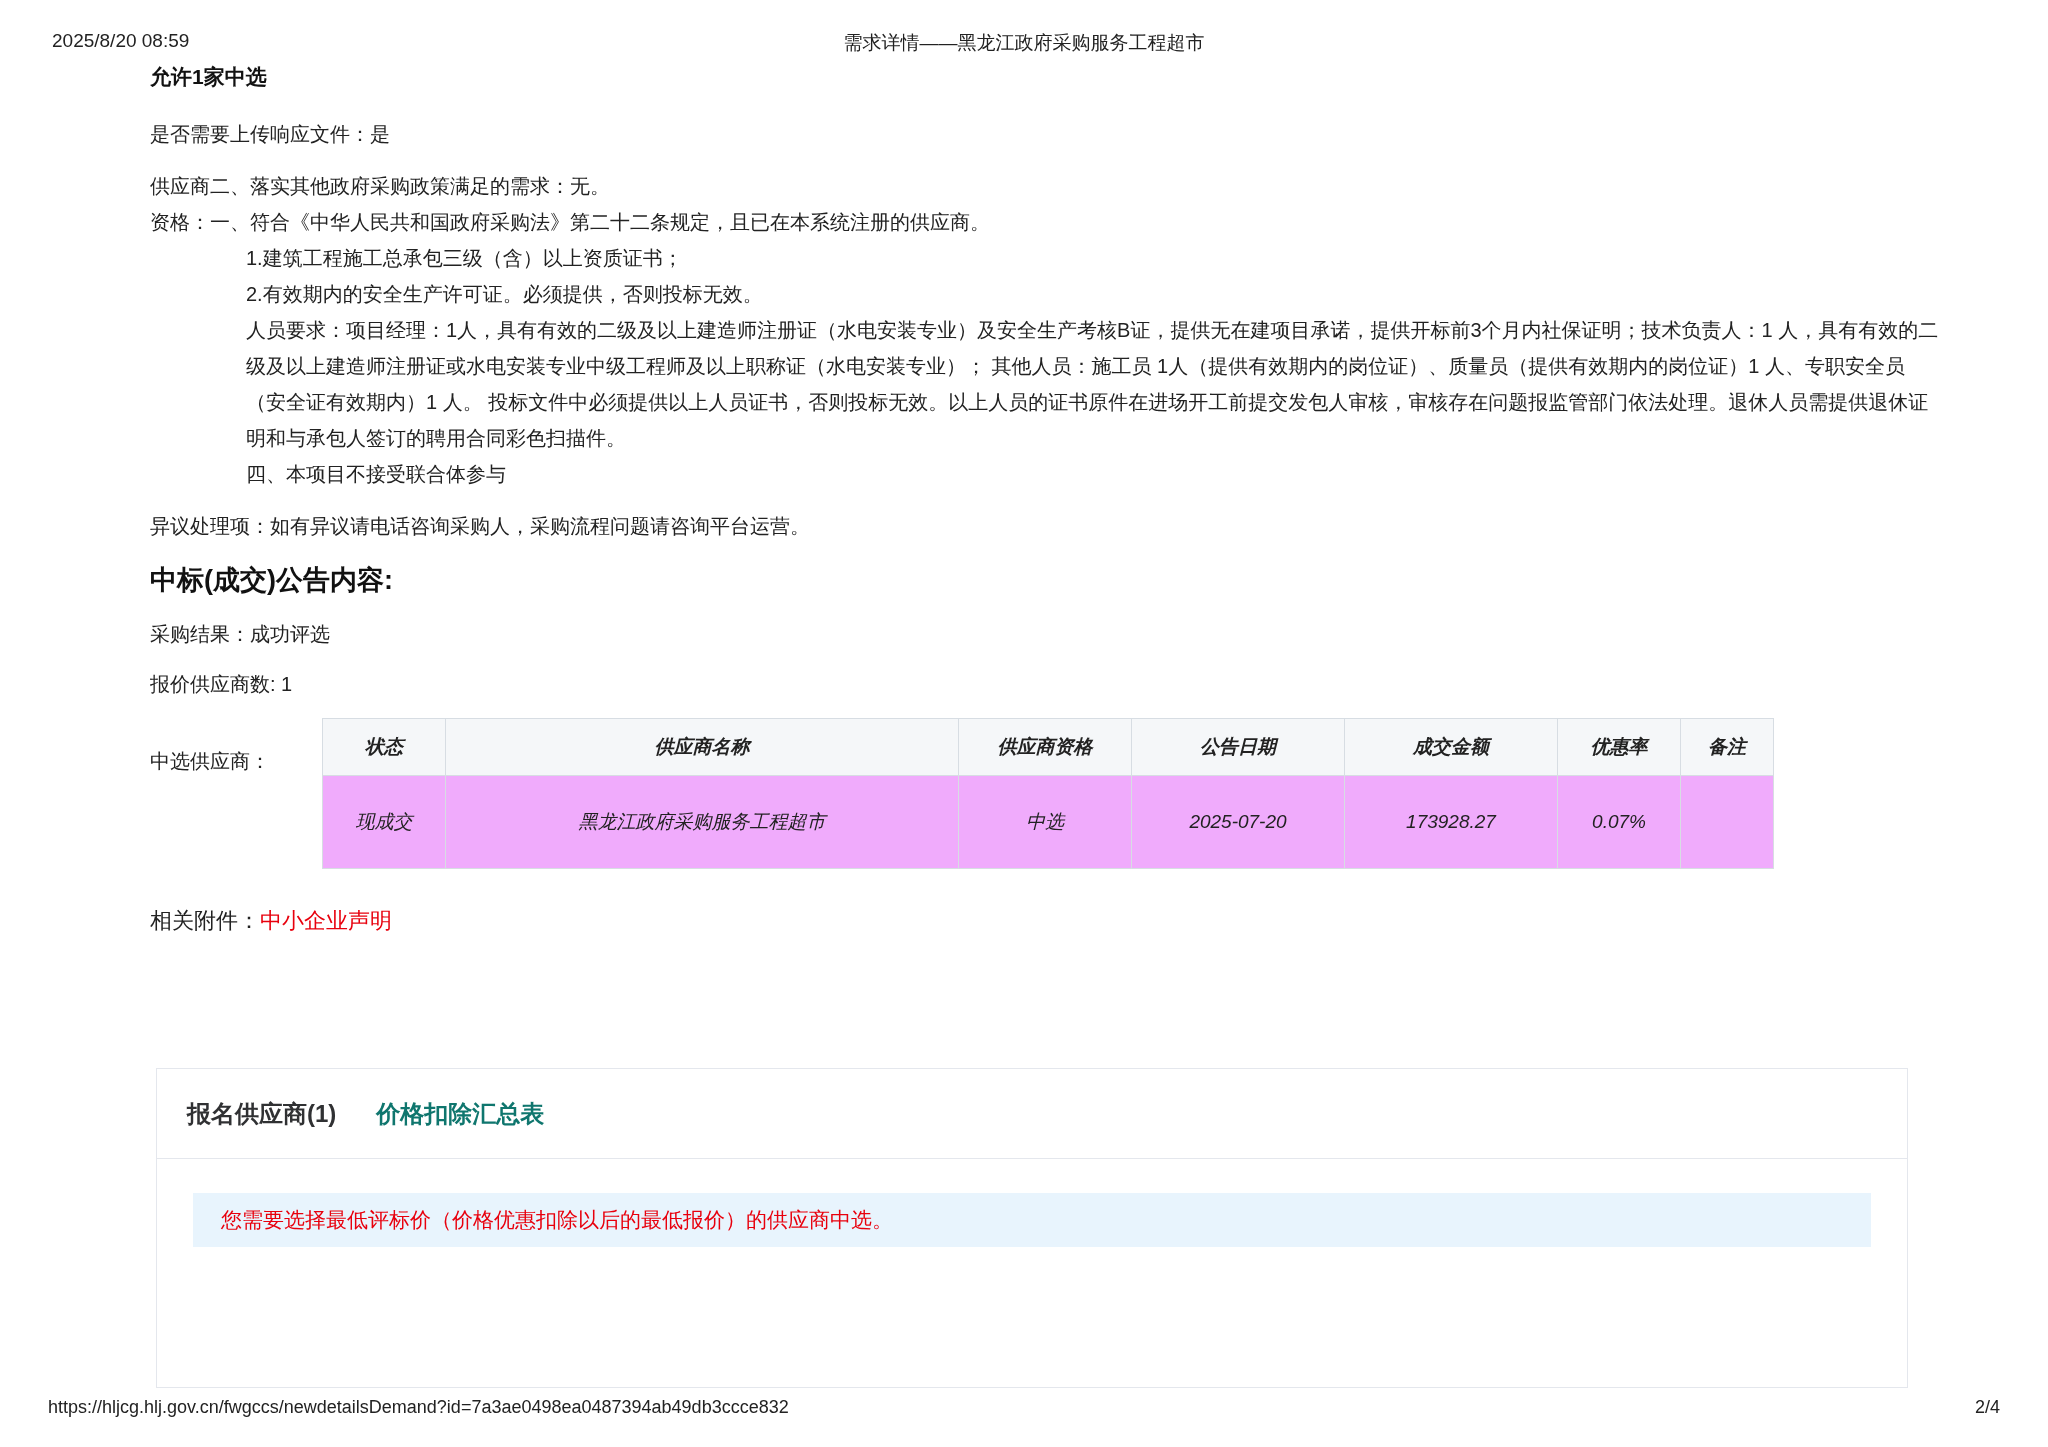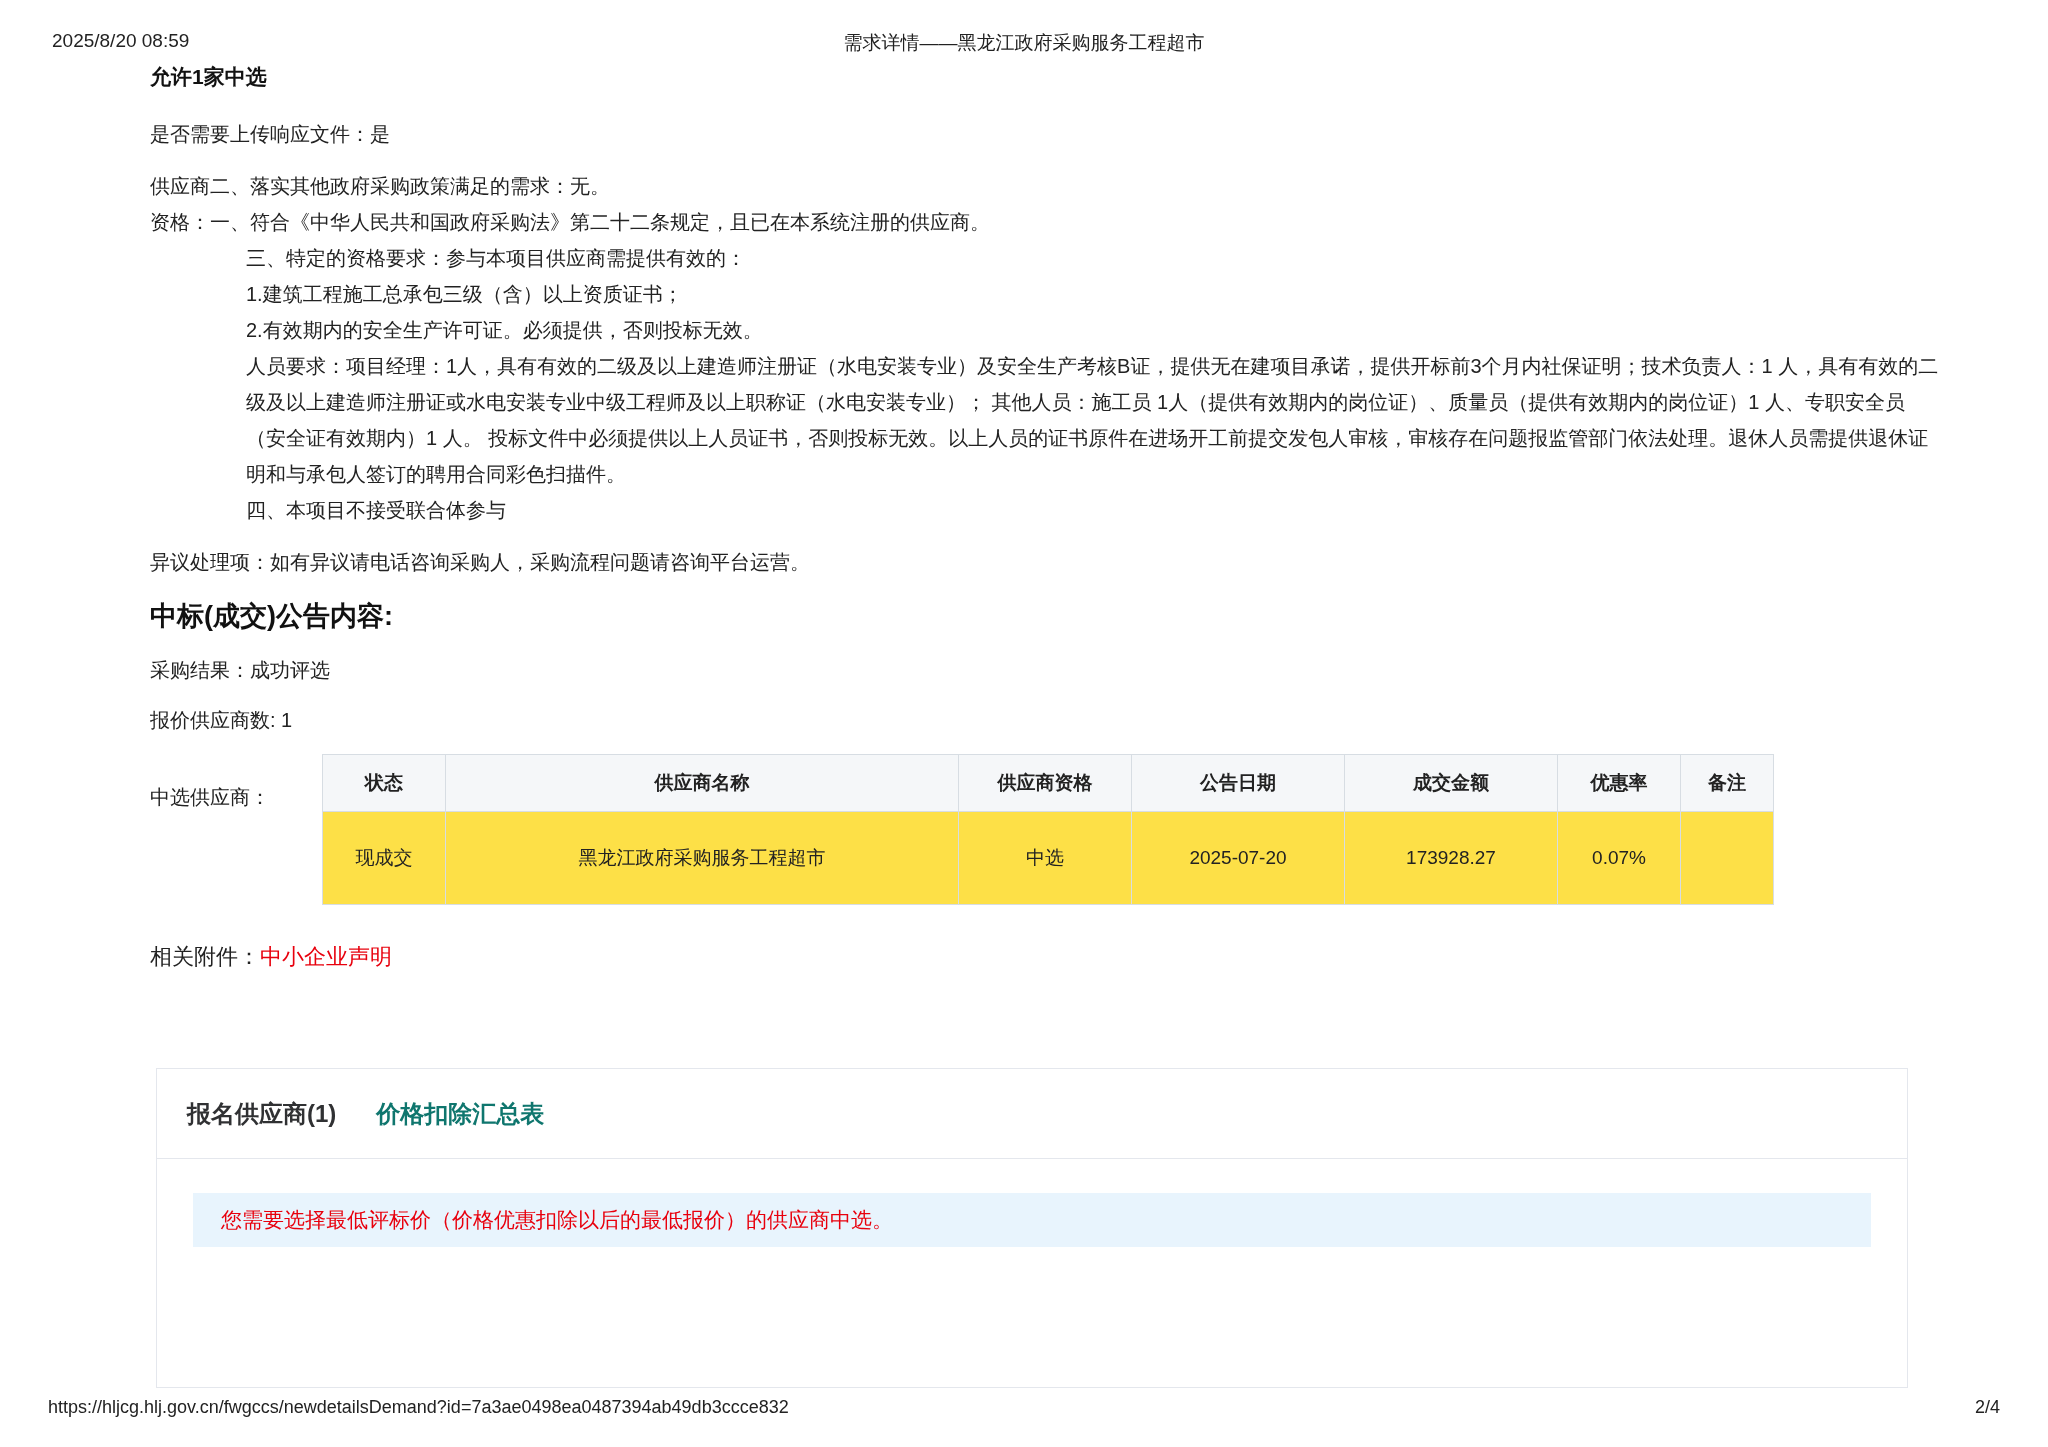--- a/index.html
+++ b/index.html
@@ -145,21 +145,22 @@
     top: 30px;
     font-size: 20px;
     color: #222;
     white-space: nowrap;
   }
   table.result {
     margin-left: 172px;
     border-collapse: collapse;
     table-layout: fixed;
     width: 1320px;
-    background: #fde047;
+    background: #f0abfc;
+    font-style: italic;
   }
   table.result th {
     background: #f5f7f9;
     border: 1px solid #d7dde3;
     font-size: 19px;
     font-weight: bold;
     color: #222;
     height: 56px;
     text-align: center;
     padding: 0 6px;
@@ -251,21 +252,20 @@
 
     <div class="line">是否需要上传响应文件：是</div>
 
     <div class="spacer-18"></div>
 
     <div class="qual-block">
       <div class="qual-label">供应商资格：</div>
       <div class="qual-body">
         <p class="p">二、落实其他政府采购政策满足的需求：无。</p>
         <p class="p">一、符合《中华人民共和国政府采购法》第二十二条规定，且已在本系统注册的供应商。</p>
-        <p class="p hang">三、特定的资格要求：参与本项目供应商需提供有效的：</p>
         <p class="p indent">1.建筑工程施工总承包三级（含）以上资质证书；</p>
         <p class="p indent">2.有效期内的安全生产许可证。必须提供，否则投标无效。</p>
         <p class="p indent">人员要求：项目经理：1人，具有有效的二级及以上建造师注册证（水电安装专业）及安全生产考核B证，提供无在建项目承诺，提供开标前3个月内社保证明；技术负责人：1 人，具有有效的二级及以上建造师注册证或水电安装专业中级工程师及以上职称证（水电安装专业）； 其他人员：施工员 1人（提供有效期内的岗位证）、质量员（提供有效期内的岗位证）1 人、专职安全员（安全证有效期内）1 人。 投标文件中必须提供以上人员证书，否则投标无效。以上人员的证书原件在进场开工前提交发包人审核，审核存在问题报监管部门依法处理。退休人员需提供退休证明和与承包人签订的聘用合同彩色扫描件。</p>
         <p class="p hang">四、本项目不接受联合体参与</p>
       </div>
     </div>
 
     <div class="spacer-18"></div>
 
     <div class="line">异议处理项：如有异议请电话咨询采购人，采购流程问题请咨询平台运营。</div>

